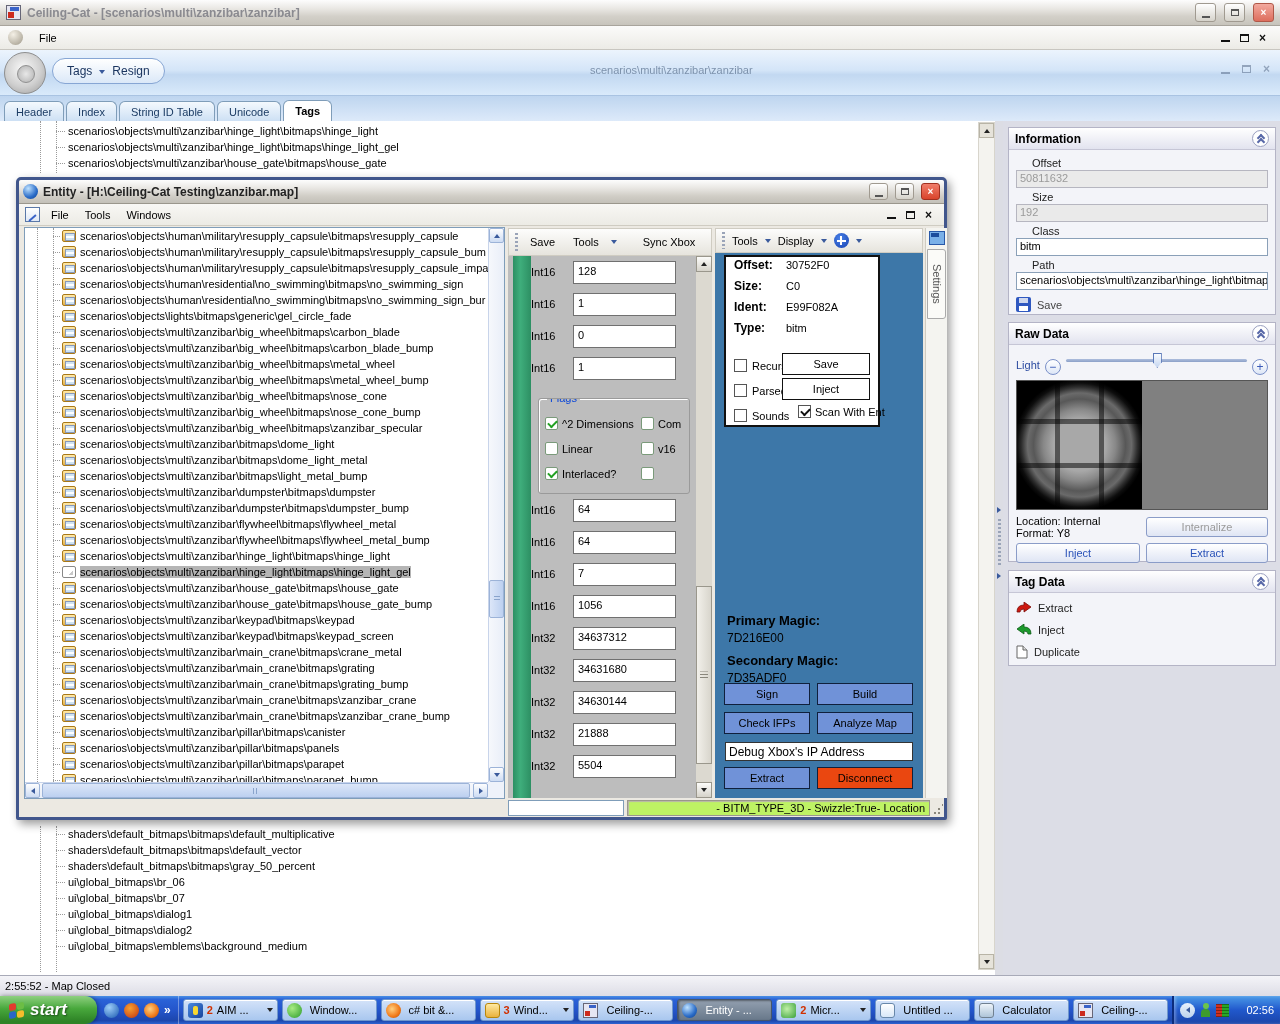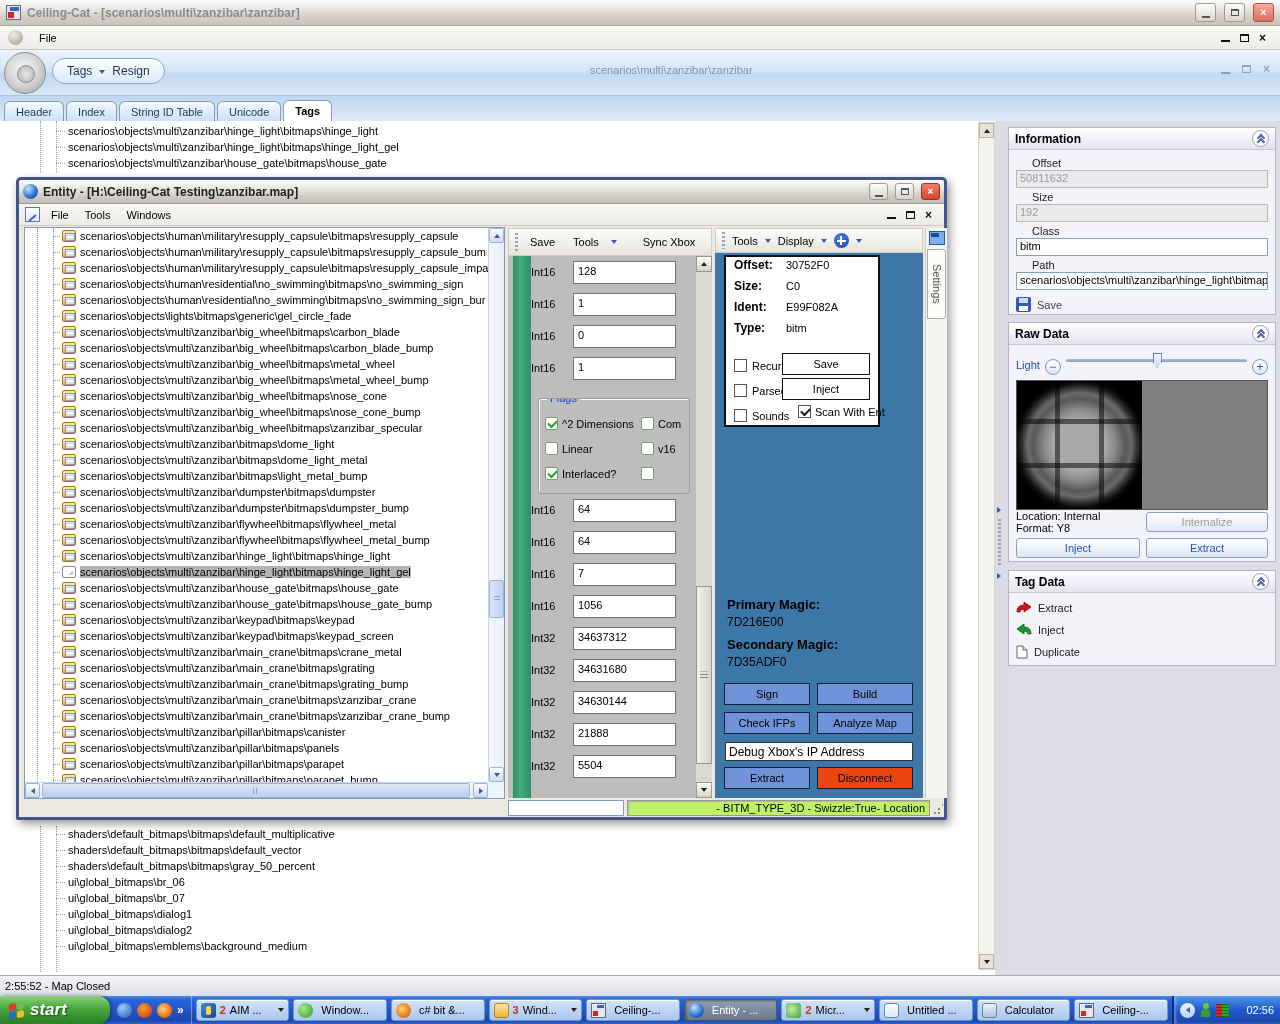--- a/index.html
+++ b/index.html
@@ -152,21 +152,21 @@
 .e-right{position:absolute;left:696px;top:27px;width:208px;height:545px;background:#3d77a8}
 .infobox{position:absolute;left:9px;top:2px;width:156px;height:172px;background:#fff;border:2px solid #111;padding:1px 8px}
 .inforow{display:flex;margin-bottom:7px;align-items:baseline}
 .inforow .k{font-weight:bold;font-size:12px;width:52px}
 .inforow .v{font-size:11px}
 .ichecks{position:absolute;left:8px;top:96px;width:80px}
 .icrow{display:flex;align-items:center;gap:5px;height:25px}
 .ibtns{position:absolute;right:8px;top:96px;width:88px}
 .ibtn{width:88px;height:22px;border:1px solid #111;background:#fff;display:flex;align-items:center;justify-content:center;margin-bottom:3px}
 .scanrow{position:absolute;left:72px;top:148px;display:flex;align-items:center;gap:4px;white-space:nowrap}
-.magic{position:absolute;left:12px;top:344px;color:#000}
+.magic{position:absolute;left:12px;top:360px;color:#000}
 .magic .mk{font-weight:bold;font-size:13px;margin-bottom:3px}
 .magic .mv{margin-bottom:8px;font-size:12px}
 .btngrid{position:absolute;left:9px;top:430px;width:190px;display:grid;grid-template-columns:86px 96px;gap:7px}
 .abtn{height:22px;background:#7092d8;border:1px solid #10203c;display:flex;align-items:center;justify-content:center;font-size:11px}
 .abtn.disc{background:#ea4710}
 .ipwrap{position:absolute;left:10px;top:489px;width:188px}
 .ip-input{width:100%;height:19px;border:1px solid #333;background:#fff;font-size:12px;padding:0 3px;font-family:"Liberation Sans",sans-serif}
 .connrow{position:absolute;left:9px;top:514px;width:190px;display:grid;grid-template-columns:86px 96px;gap:7px}
 
 
@@ -210,34 +210,34 @@
   color:#3a5ab8;display:flex;align-items:center;justify-content:center;font-size:12px;line-height:1}
 .sl-track{flex:1;height:3px;background:linear-gradient(#aebedd,#8ba0c8);border-radius:2px;position:relative}
 .sl-thumb{position:absolute;left:48%;top:-6px;width:9px;height:15px;background:linear-gradient(#f8fbff,#c6d6f0);
   border:1px solid #5a78b8;clip-path:polygon(0 0,100% 0,100% 62%,50% 100%,0 62%)}
 .preview{display:flex;border:1px solid #555;height:130px}
 .tex{width:125px;height:128px;background:
   linear-gradient(90deg,transparent 0 38px,rgba(0,0,0,.5) 38px 43px,transparent 43px 82px,rgba(0,0,0,.5) 82px 87px,transparent 87px),
   linear-gradient(180deg,transparent 0 38px,rgba(0,0,0,.5) 38px 43px,transparent 43px 82px,rgba(0,0,0,.5) 82px 87px,transparent 87px),
   radial-gradient(circle at 50% 50%,#a8a8a8 0 26px,#888 36px,#585858 46px,#6a6a6a 52px,#2e2e2e 58px,#0e0e0e 62px,#000 66px)}
 .texflat{flex:1;height:128px;background:#808080}
-.rawgrid{display:grid;grid-template-columns:1fr 122px;gap:4px 6px;align-items:center}
+.rawgrid{display:grid;grid-template-columns:1fr 122px;gap:4px 6px;margin-top:5px;align-items:center}
 .xpbtn{height:20px;border:1px solid #8a9cc8;border-radius:3px;background:linear-gradient(#ffffff,#dfe5f4);
   color:#2a52b8;display:flex;align-items:center;justify-content:center;font-size:11px}
 .xpbtn.dis{color:#9a9a9a}
 .tagitem{display:flex;align-items:center;gap:6px;height:22px;color:#222}
 
 
 #statusbar{position:absolute;left:0;top:975px;width:1280px;height:21px;
   background:linear-gradient(#f4f4f8,#dddde6);border-top:1px solid #a8aab8;display:flex;align-items:center;padding:0 5px}
 
 
 #taskbar{position:absolute;left:0;top:996px;width:1280px;height:28px;display:flex;align-items:stretch;
   background:linear-gradient(180deg,#4a90e4,#2a63d8 12%,#2455cb 50%,#1c46ad 88%,#2e64d2)}
-.start{width:110px;border-radius:0 12px 12px 0;background:linear-gradient(180deg,#8ed080,#48a83c 45%,#2e8326 90%);
+.start{width:97px;border-radius:0 12px 12px 0;background:linear-gradient(180deg,#8ed080,#48a83c 45%,#2e8326 90%);
   box-shadow:1px 0 4px rgba(0,0,0,.4);display:flex;align-items:center;gap:6px;padding-left:9px;
   color:#fff;font-style:italic;font-weight:bold;font-size:17px;text-shadow:1px 1px 2px #1c4a16}
 .xp-flag{width:15px;height:15px;display:grid;grid-template:1fr 1fr/1fr 1fr;gap:1px;transform:skewY(-8deg)}
 .xp-flag b:nth-child(1){background:#e23a2e;border-radius:2px}
 .xp-flag b:nth-child(2){background:#6cbd45;border-radius:2px}
 .xp-flag b:nth-child(3){background:#2a66c8;border-radius:2px}
 .xp-flag b:nth-child(4){background:#f5bd2c;border-radius:2px}
 .qlaunch{display:flex;align-items:center;gap:5px;padding:0 7px;border-right:1px solid rgba(255,255,255,.35)}
 .ql{width:15px;height:15px;border-radius:50%}
 .ql-orb{background:radial-gradient(circle at 35% 30%,#9ccdf8,#1858b0)}

